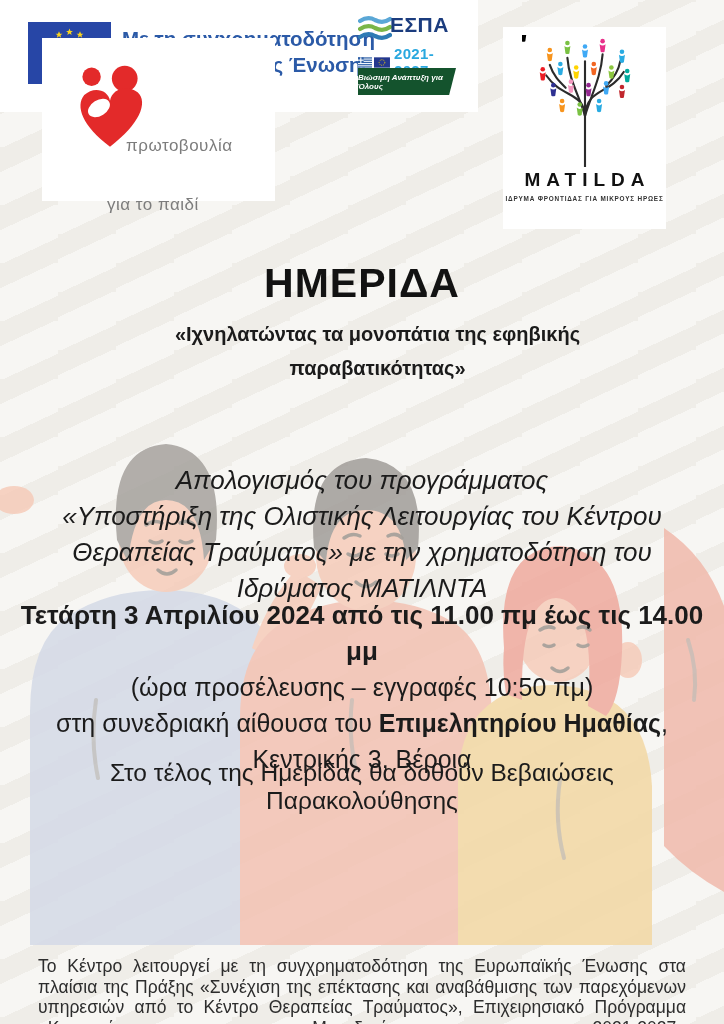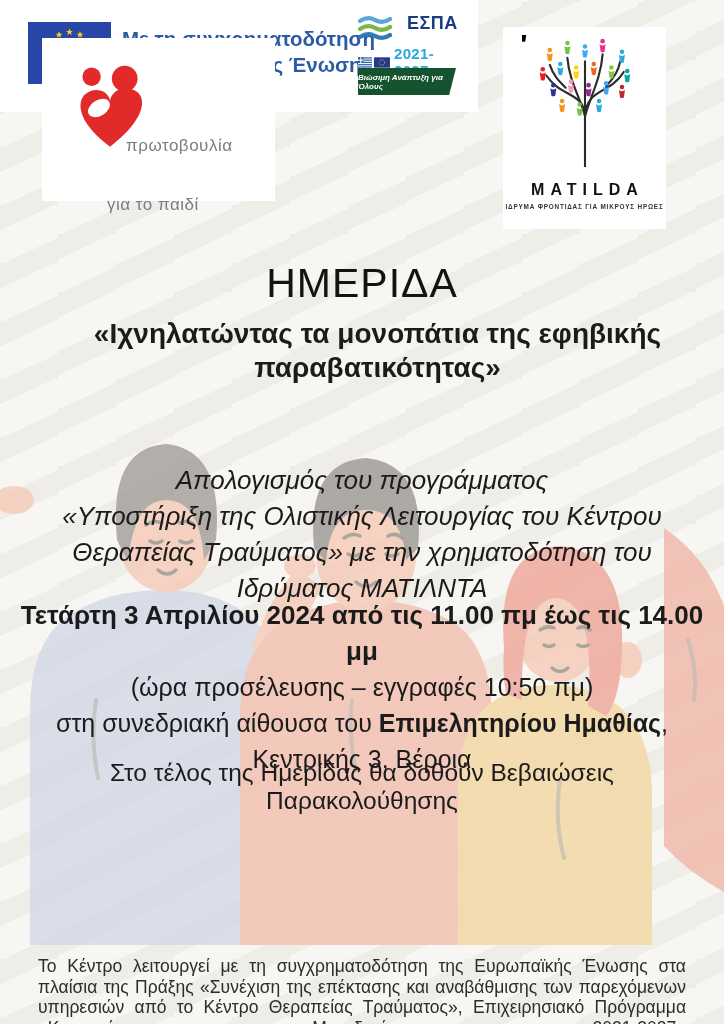--- a/index.html
+++ b/index.html
@@ -21,39 +21,39 @@
 
   .logo-box{ background:#ffffff; position:absolute; z-index:2;text-align:right; }
   .logo-left{ left:42px; top:38px; width:233px; height:163px; }
   .heart-svg{ position:absolute; left:22px; top:24px; }
   .pv-text{ position:absolute; color:#7c7c7c; font-size:17px; letter-spacing:.5px; white-space:nowrap; }
   .pv-line1{ left:84px; top:98px; }
   .pv-line2{ left:65px; top:117px;margin-top:40px; }
 
   .logo-right{ left:503px; top:27px; width:163px; height:202px; text-align:center; }
   .tree-svg{ display:block; margin:8px auto 0; }
-  .matilda-name{ font-size:16px; font-weight:700; letter-spacing:6px; color:#111; margin-top:14px; text-indent:6px; }
+  .matilda-name{ font-size:19px; font-weight:700; letter-spacing:6px; color:#111; margin-top:2px; text-indent:6px; }
   .matilda-tagline{ font-size:6.4px; font-weight:700; letter-spacing:.8px; color:#333; margin-top:4px; }
 
   .centered{ left:0; right:0; text-align:center; }
-  .page-title{ top:260px; font-size:41px; font-weight:400; letter-spacing:1px; color:#121212; }
-  .page-subtitle{ top:317px; font-size:28px; font-weight:700; line-height:34px; padding:0 55px;margin-left:31px; }
+  .page-title{ top:260px; font-size:41px; font-weight:700; letter-spacing:1px; color:#121212; }
+  .page-subtitle{ top:317px; font-size:20px; font-weight:700; line-height:34px; padding:0 55px;margin-left:31px; }
   .program{ top:423px; font-size:26px; font-style:italic; line-height:36px; padding:0 42px;margin-top:39px; }
   .program-funder{ font-weight:400; }
   .event{ top:597px; line-height:36px; font-size:25px; padding:0 20px; }
   .event-date{ font-size:26px; font-weight:700; }
   .venue-bold{ font-weight:700; }
   .certificates{ top:759px; font-size:24.5px; padding:0 20px; }
 
   .funding-box{ left:112px; top:840px; width:478px; height:112px; background:#ffffff; z-index:2; }
   .eu-flag{ position:absolute; left:28px; top:22px; }
   .eu-text{ position:absolute; left:122px; top:26px; font-size:20.5px; font-weight:700; color:#2b5aa7; line-height:26px; white-space:nowrap; }
   .espa{ position:absolute; left:358px; top:16px; width:106px; height:80px; }
   .espa-waves{ position:absolute; left:0; top:0; }
-  .espa-name{ position:absolute; left:49px; top:-3px; font-size:18px; font-weight:800; color:#1b3c7e; letter-spacing:.5px; }
+  .espa-name{ position:absolute; left:32px; top:-3px; font-size:21px; font-weight:800; color:#1b3c7e; letter-spacing:.5px; }
   .espa-row{ position:absolute; left:0; top:29px; display:flex; align-items:center; }
   .espa-period{ font-size:15px; font-weight:800; color:#29a8df; margin-left:4px; letter-spacing:.3px; }
   .espa-banner{ position:absolute; left:0; top:52px; width:98px; height:27px; background:#14532d;
     clip-path:polygon(0 0,100% 0,93% 100%,0 100%); color:#fff; font-size:8px; font-style:italic;
     font-weight:700; display:flex; align-items:center; justify-content:center; }
 
   .footer{ left:38px; right:38px; top:956px; font-size:17.5px; line-height:20.5px; color:#2d2d2d;
     text-align:justify; text-align-last:justify; }
 </style>
 </head>

